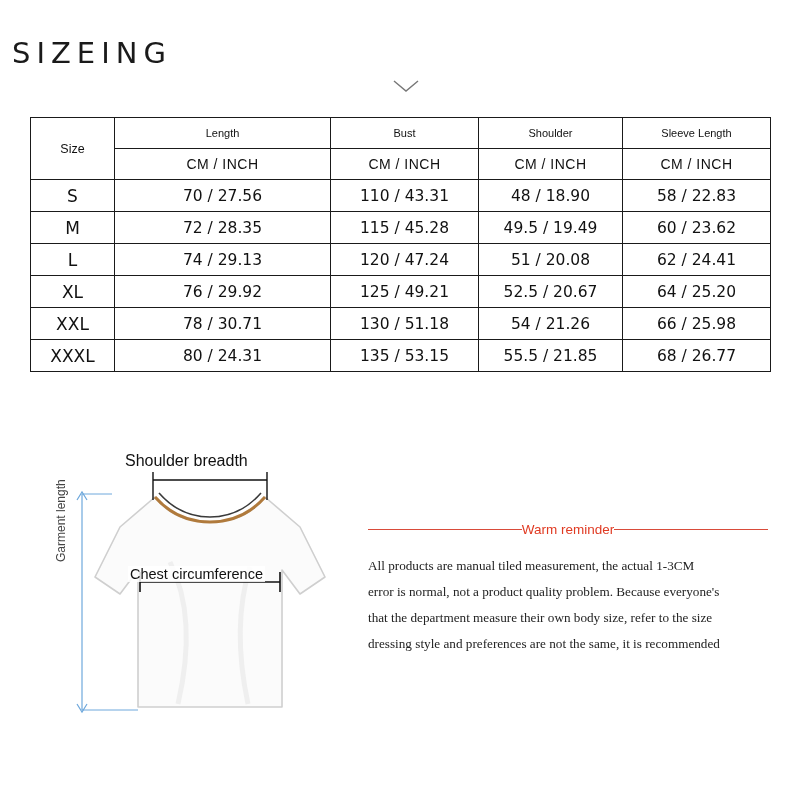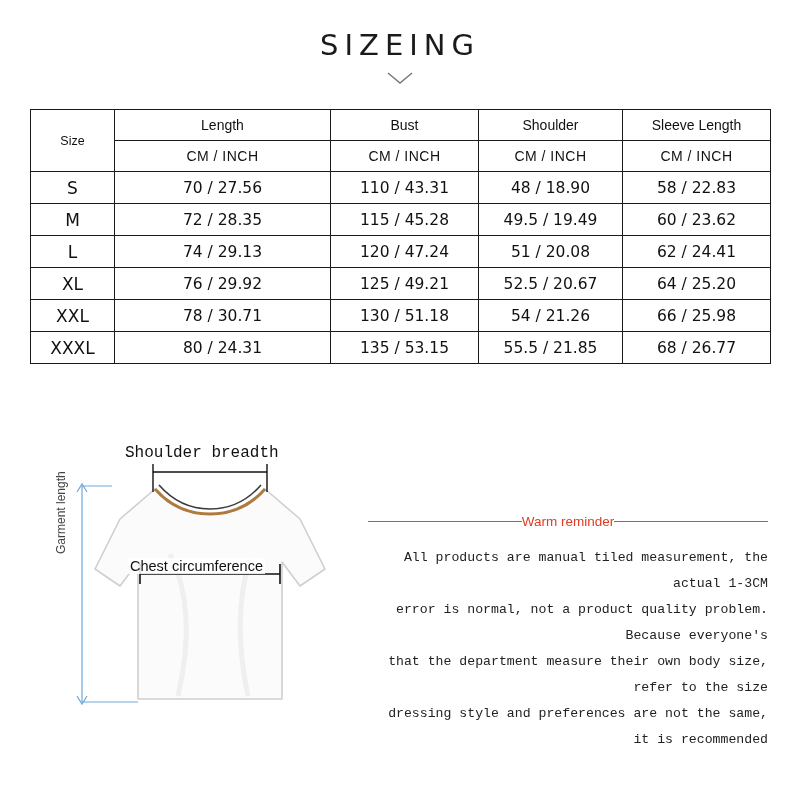--- a/index.html
+++ b/index.html
@@ -11,22 +11,23 @@
     width: 800px;
     height: 800px;
     font-family: "Liberation Sans", sans-serif;
     color: #111111;
     position: relative;
     overflow: hidden;
   }
 
   
   .title-wrap {
-    text-align: center;
-    padding-top: 28px;
+    text-align: left;
+    padding-top: 36px;
+    margin-left: 12px;
   }
   .title {
     font-size: 29px;
     letter-spacing: 6px;
     font-weight: 400;
     color: #1a1a1a;
     font-family: "DejaVu Sans", sans-serif;
   }
   .chevron {
     margin: 10px auto 0 auto;
@@ -54,21 +55,21 @@
     padding: 0;
   }
   .col-size { width: 84px; }
   .col-length { width: 216px; }
   .col-bust { width: 148px; }
   .col-shoulder { width: 144px; }
   .col-sleeve { width: 148px; }
 
   .hdr-name {
     height: 30px;
-    font-size: 14px;
+    font-size: 11px;
     font-family: "Liberation Sans", sans-serif;
   }
   .hdr-unit {
     height: 30px;
     font-size: 14px;
     letter-spacing: 0.5px;
   }
   .size-cell-head {
     font-size: 12.5px;
     vertical-align: middle;
@@ -96,21 +97,21 @@
     top: 10px;
     width: 300px;
     height: 300px;
   }
   .shirt-label-top {
     position: absolute;
     left: 65px;
     top: 10px;
     font-size: 16px;
     color: #111;
-    font-family: Liberation Mono, monospace;
+    font-family: Liberation Sans, sans-serif;
     white-space: nowrap;
   }
   .chest-label {
     position: absolute;
     left: 68px;
     top: 124px;
     font-size: 14.5px;
     color: #111;
     background: rgba(255,255,255,0.85);
     padding: 0 2px;
@@ -148,22 +149,21 @@
     color: #e03a22;
     font-size: 13.5px;
     white-space: nowrap;
     font-family: "Liberation Sans", sans-serif;
   }
   .reminder-body {
     margin-top: 16px;
     font-size: 13.2px;
     line-height: 26px;
     color: #222;
-    font-family: Liberation Mono, monospace;
-    text-align: right;
+    font-family: Liberation Serif, serif;
   }
 </style>
 </head>
 <body>
 
 <div class="title-wrap">
   <div class="title">SIZEING</div>
   <div class="chevron">
     <svg width="26" height="13" viewBox="0 0 26 13">
       <polyline points="1,1 13,11 25,1" fill="none" stroke="#777" stroke-width="1.4"></polyline>

